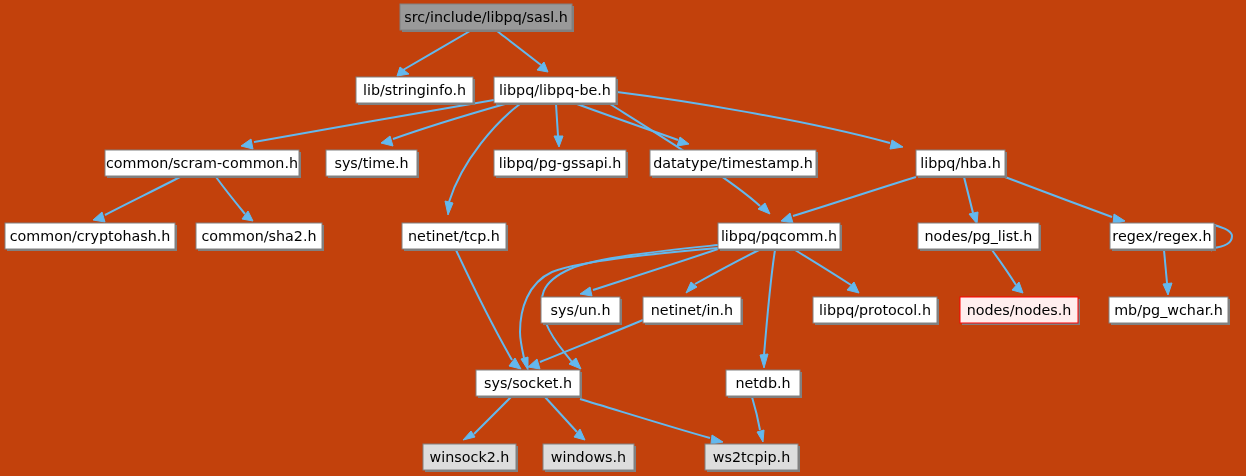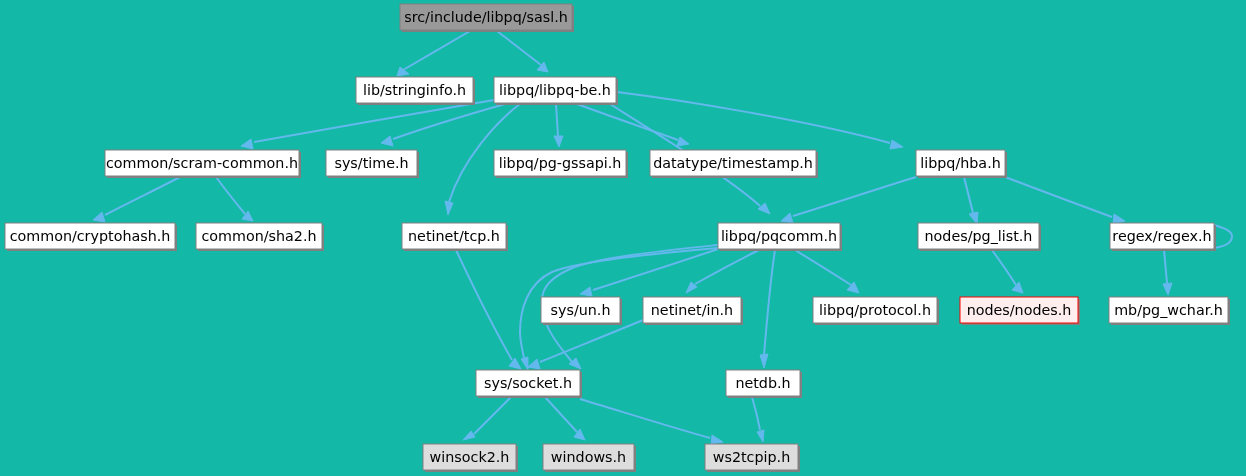--- a/index.html
+++ b/index.html
@@ -4,21 +4,21 @@
 <style>
   html, body {
     margin: 0;
     padding: 0;
     background: #ffffff;
   }
   #graph-root {
     position: relative;
     width: 1246px;
     height: 476px;
-    background: #14b8a6;
+    background: #c2410c;
     font-family: "DejaVu Sans", "Liberation Sans", sans-serif;
     overflow: hidden;
   }
   svg#graph-svg {
     position: absolute;
     left: 0;
     top: 0;
     width: 1246px;
     height: 476px;
   }

